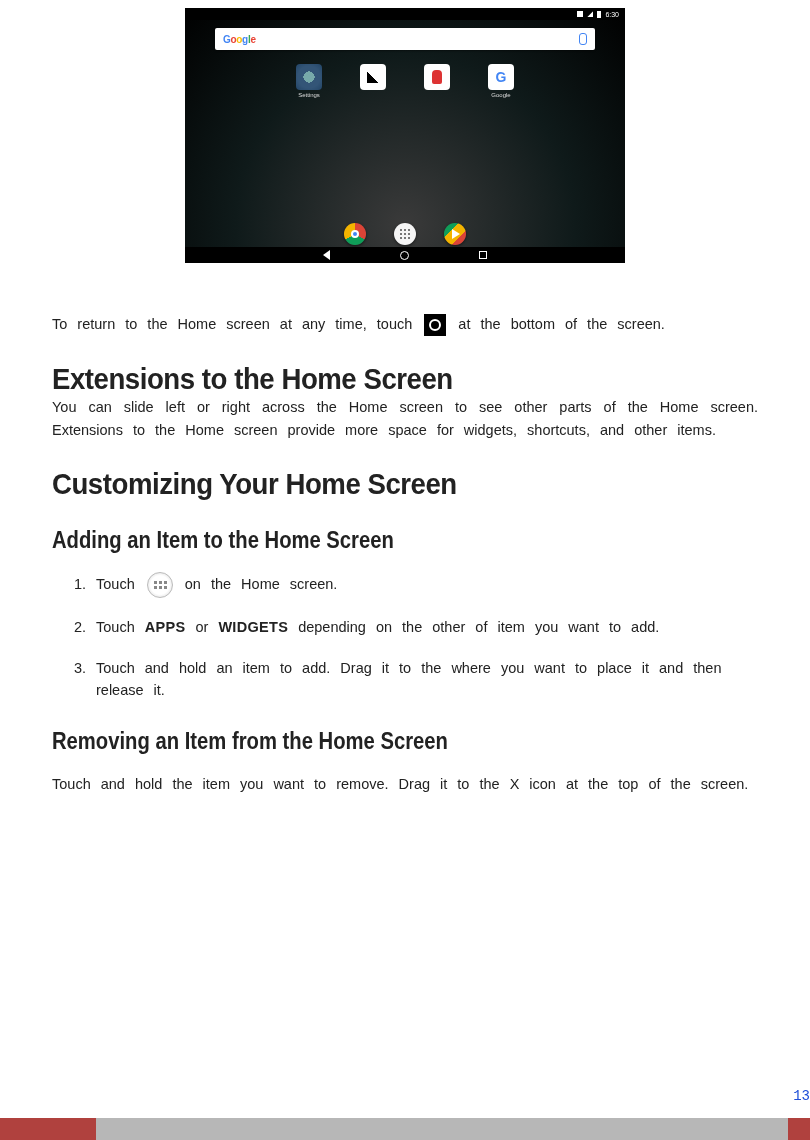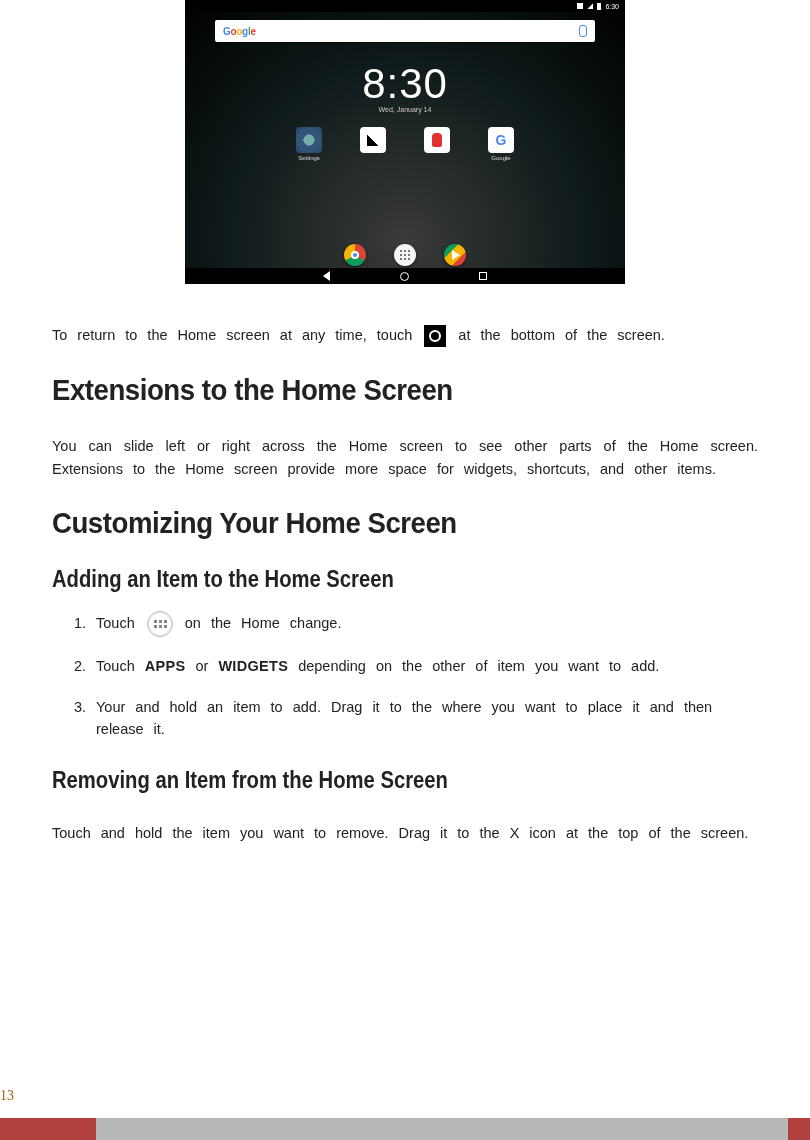--- a/index.html
+++ b/index.html
@@ -10,22 +10,22 @@
     font-family: Verdana, Geneva, sans-serif;
     color: #222;
     position: relative;
   }
   .page {
     padding: 0 52px 0 52px;
   }
   
   .device {
     width: 440px;
-    height: 284px;
-    margin: 0 auto;
+    height: 255px;
+    margin: 8px auto;
     background: radial-gradient(circle at 50% 85%, #3a3a3a 0%, #0f1a1a 55%, #000 100%);
     position: relative;
     overflow: hidden;
   }
   .status-bar {
     height: 12px;
     background: #000;
     display: flex;
     align-items: center;
     justify-content: flex-end;
@@ -95,24 +95,23 @@
   }
   .nav-tri{ width:0;height:0;border-top:5px solid transparent;border-bottom:5px solid transparent;border-right:7px solid #fff;}
   .nav-cir{ width:9px;height:9px;border:1.5px solid #fff;border-radius:50%;}
   .nav-sq{ width:8px;height:8px;border:1.5px solid #fff;}
 
   
   .para {
     font-size: 14.5px;
     line-height: 1.55;
     word-spacing: 6px;
-    margin-top: 28px;
     text-align: justify;
   }
-  .para.first { margin-top: 40px; }
+  .para.first { margin-top: 50px; }
   .home-btn {
     display:inline-flex; vertical-align:middle;
     width:22px; height:22px; background:#000;
     align-items:center; justify-content:center;
     margin: 0 2px;
   }
   .home-btn .ring{width:12px;height:12px;border:2px solid #fff;border-radius:50%;}
 
   h1 {
     font-family: Arial, sans-serif;
@@ -145,22 +144,22 @@
     border:1px solid #bbb;
     align-items:center;justify-content:center; margin:0 2px;
   }
   .apps-circle .dots{
     width:14px;height:10px;
     background:
       radial-gradient(circle,#888 40%,transparent 41%) 0 0/5px 5px,
       radial-gradient(circle,#888 40%,transparent 41%) 0 5px/5px 5px;
   }
   .page-num{
-    position:absolute; bottom:36px; left:0; right:0; text-align:left;
-    font-size:14px; color:#a16207; font-family: Liberation Serif, serif;
+    position:absolute; bottom:36px; left:0; right:0; text-align:right;
+    font-size:14px; color:#1d4ed8; font-family: Liberation Mono, monospace;
   }
   .footer{
     position:absolute; bottom:0; left:0; right:0; height:22px; display:flex;
   }
   .footer .a{width:96px;background:#b0413e;}
   .footer .b{flex:1;background:#b7b7b7;}
   .footer .c{width:22px;background:#b0413e;}
 </style>
 </head>
 <body>
@@ -170,24 +169,20 @@
   <div class="device">
     <div class="status-bar">
       <div class="sicon"></div>
       <div class="sicon" style="clip-path:polygon(0 100%,100% 0,100% 100%);"></div>
       <div class="sicon" style="width:4px;height:7px;"></div>
       <span>6:30</span>
     </div>
     <div class="search-pill">
       <span class="google-logo"><span class="g1">G</span><span class="g2">o</span><span class="g3">o</span><span class="g4">g</span><span class="g5">l</span><span class="g6">e</span></span>
       <span class="mic"></span>
-    </div>
-    <div class="clock">
-      <div class="time">8:30</div>
-      <div class="date">Wed, January 14</div>
     </div>
     <div class="app-row">
       <div class="app"><div class="icon icon-settings"></div><span>Settings</span></div>
       <div class="app"><div class="icon icon-pen"></div><span></span></div>
       <div class="app"><div class="icon icon-touch"></div><span></span></div>
       <div class="app"><div class="icon icon-google">
             <span class="g1">G</span>
           </div><span>Google</span></div>
     </div>
     <div class="dock">
@@ -221,30 +216,30 @@
 
   <h1>Customizing Your Home Screen</h1>
 
   <h2>Adding an Item to the Home Screen</h2>
   <ol>
     <li>
       <span>Touch </span>
       <span class="apps-circle">
           <span class="dots"></span>
         </span>
-      <span> on the Home change.</span>
+      <span> on the Home screen.</span>
     </li>
     <li>
       <span>Touch </span><span class="b">APPS</span><span> or </span><span class="b">WIDGETS</span><span> depending on the other of item you want to add.</span>
     </li>
-    <li>Your and hold an item to add. Drag it to the where you want to place it and then release it.</li>
+    <li>Touch and hold an item to add. Drag it to the where you want to place it and then release it.</li>
   </ol>
 
   <h2>Removing an Item from the Home Screen</h2>
-  <p class="para" style="">Touch and hold the item you want to remove. Drag it to the X icon at the top of the screen.</p>
+  <p class="para" style="margin-top:18px;">Touch and hold the item you want to remove. Drag it to the X icon at the top of the screen.</p>
 
 </div>
 
 <div class="page-num">13</div>
 <div class="footer">
   <div class="a"></div>
     <div class="b"></div>
     <div class="c"></div>
 </div>
 

